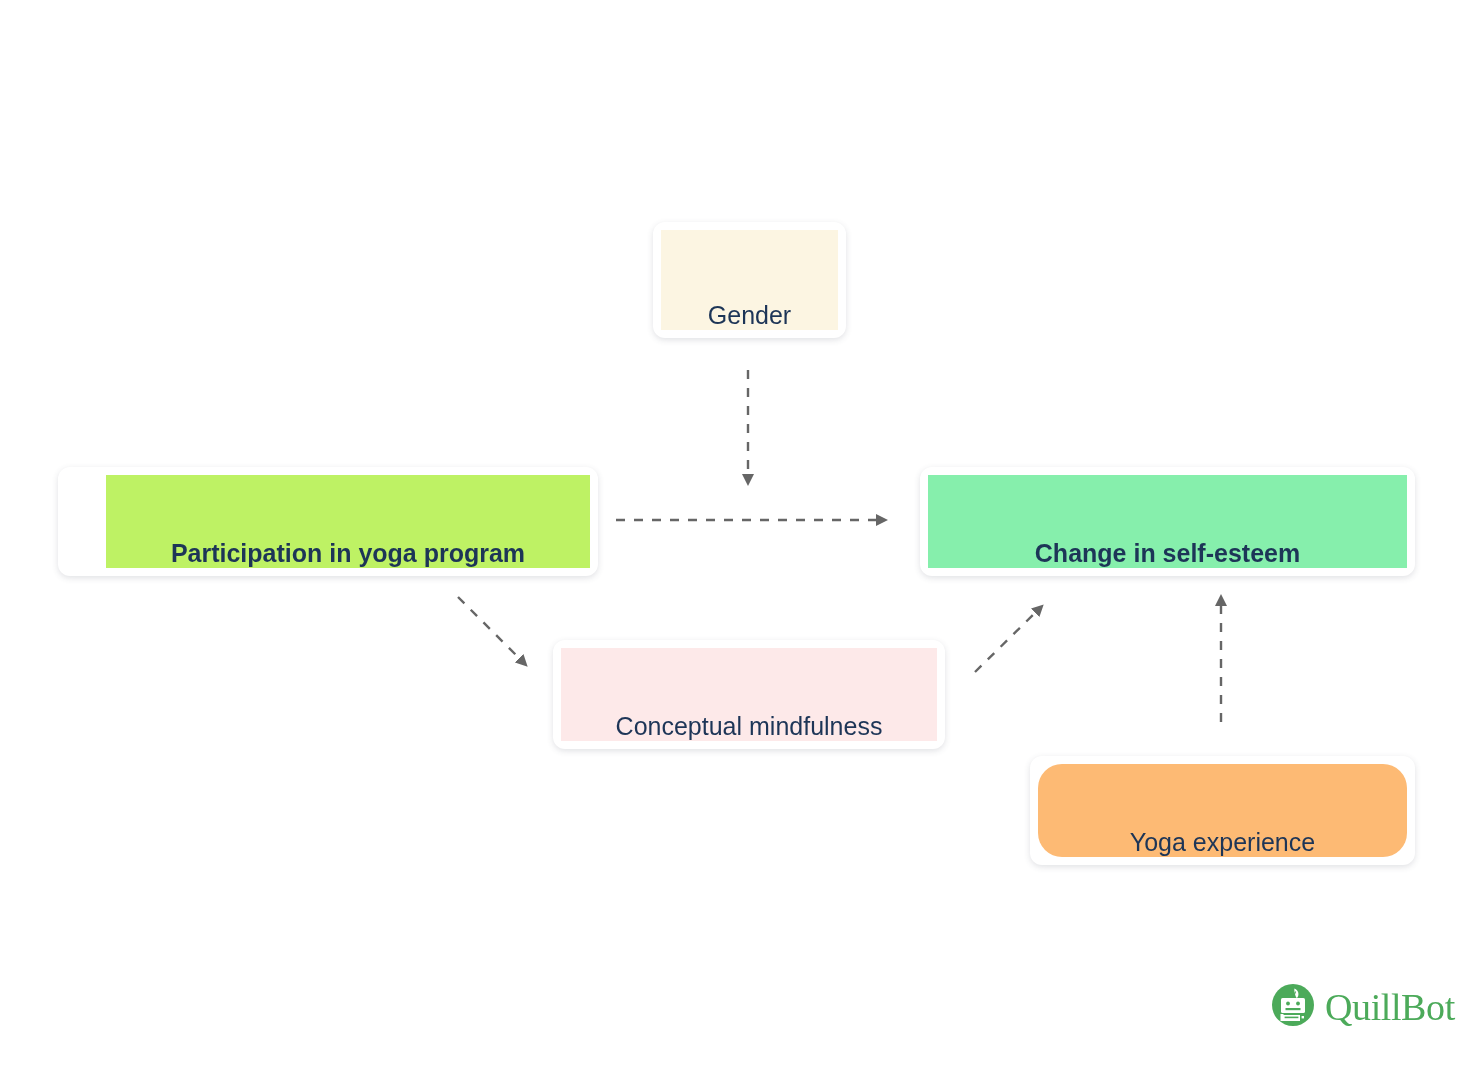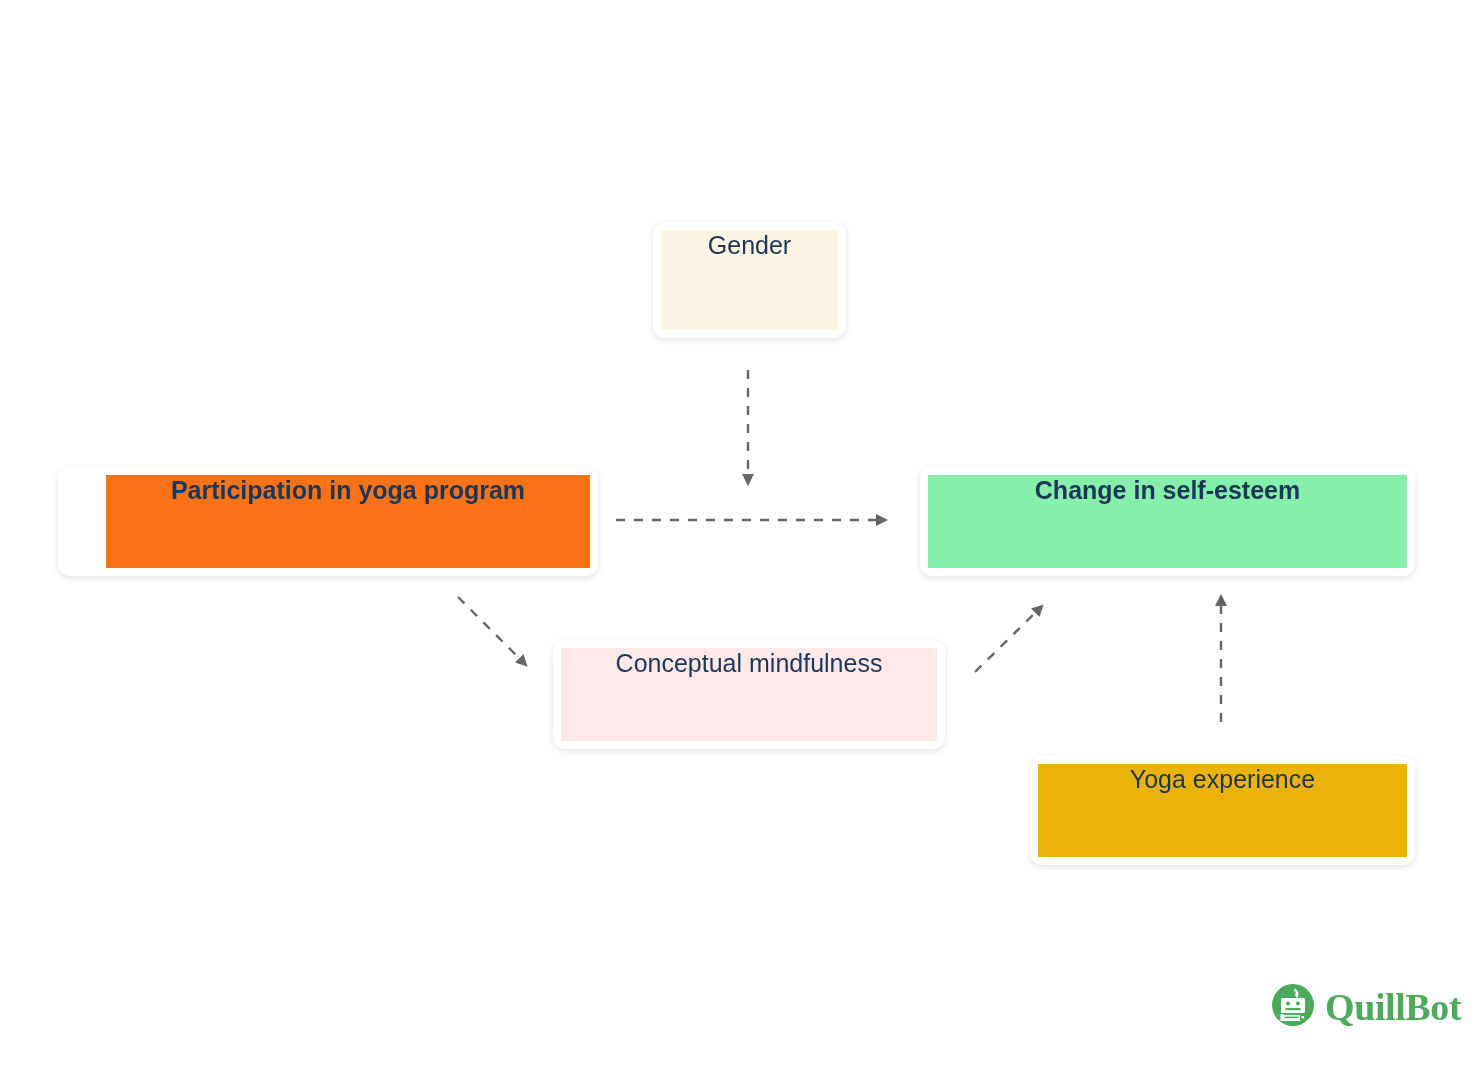--- a/index.html
+++ b/index.html
@@ -40,48 +40,48 @@
     box-shadow: 0 2px 6px rgba(60, 70, 90, 0.16);
     box-sizing: border-box;
   }
   .node .fill {
     position: absolute;
     left: 8px;
     right: 8px;
     top: 8px;
     bottom: 8px;
     display: flex;
-    align-items: flex-start;
+    align-items: flex-end;
     justify-content: center;
   }
   .node .label {
     font-size: 25px;
     color: #1d3557;
     text-align: center;
     line-height: 1.2;
     white-space: nowrap;
   }
   .node.bold .label {
     font-weight: bold;
   }
 
   #node-gender        { left: 653px; top: 222px; width: 193px; height: 116px; }
   #node-gender .fill  { background: #fcf5e2; }
 
   #node-participation       { left: 58px;  top: 467px; width: 540px; height: 109px; }
-  #node-participation .fill { background: #f97316; margin-left: 40px; }
+  #node-participation .fill { background: #bef264; margin-left: 40px; }
 
   #node-selfesteem       { left: 920px; top: 467px; width: 495px; height: 109px; }
   #node-selfesteem .fill { background: #86efac; }
 
   #node-mindfulness       { left: 553px; top: 640px; width: 392px; height: 109px; }
   #node-mindfulness .fill { background: #fde9e9; }
 
   #node-yogaexp       { left: 1030px; top: 756px; width: 385px; height: 109px; }
-  #node-yogaexp .fill { background: #eab308; }
+  #node-yogaexp .fill { background: #fdba74; border-radius: 24px; }
 
   
   #arrow-layer {
     position: absolute;
     left: 0;
     top: 0;
     width: 1472px;
     height: 1066px;
     pointer-events: none;
   }
@@ -94,21 +94,20 @@
     display: flex;
     align-items: center;
     gap: 9px;
   }
   #quillbot-logo .wordmark {
     font-family: "Liberation Serif", serif;
     font-size: 38px;
     color: #4caa5a;
     letter-spacing: -0.4px;
     line-height: 1;
-    font-weight: bold;
   }
 </style>
 </head>
 <body>
 
 <div id="canvas">
 
 
   <svg id="arrow-layer" viewBox="0 0 1472 1066" width="1472" height="1066">
     <defs>

